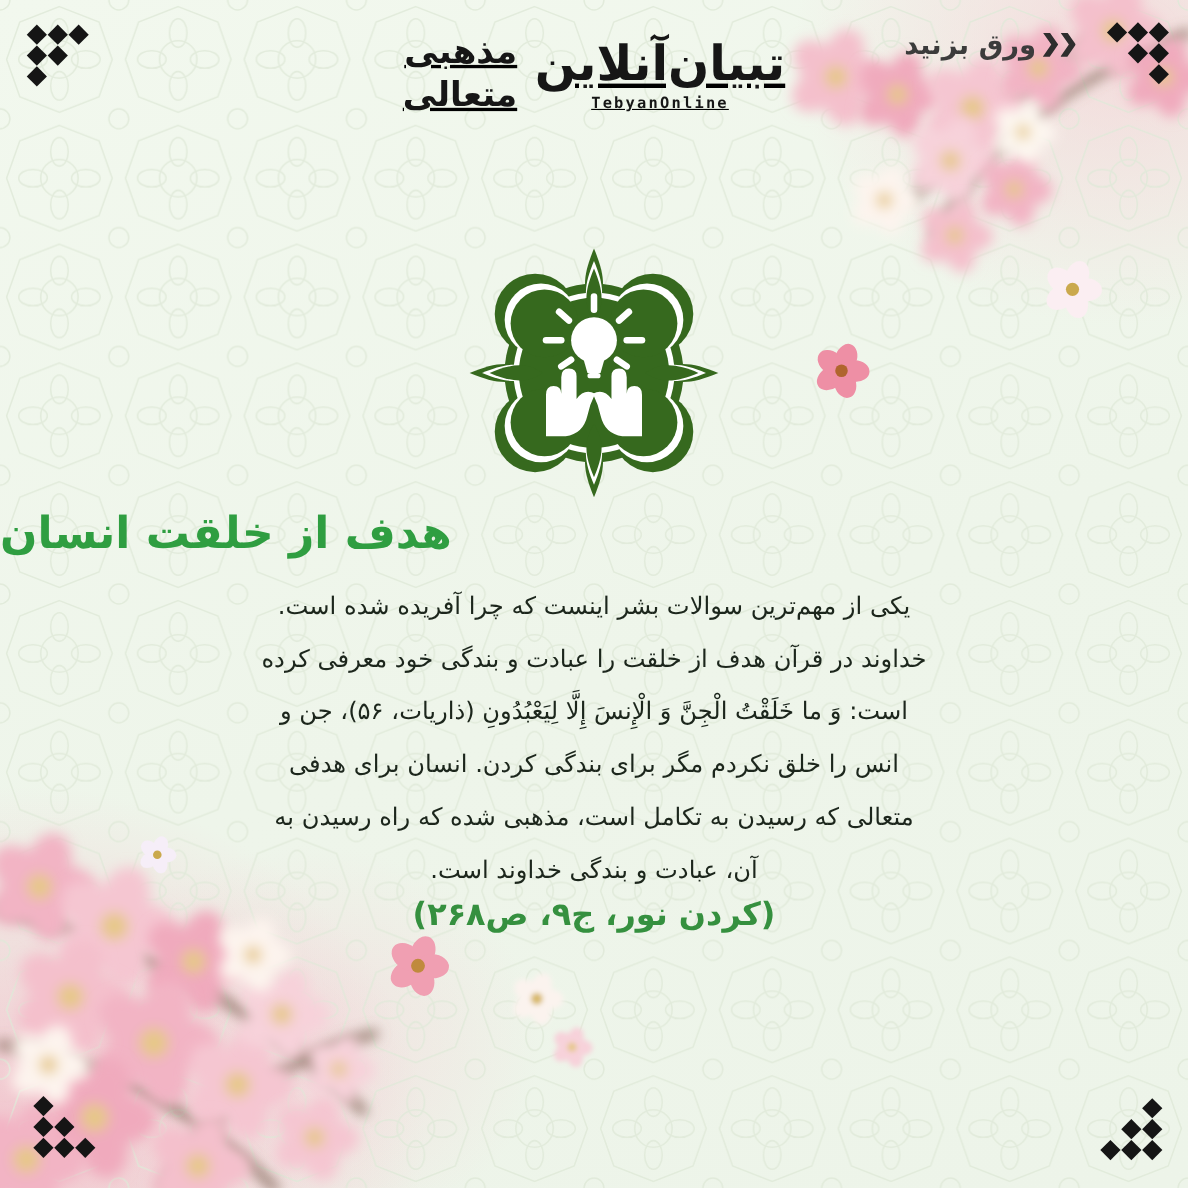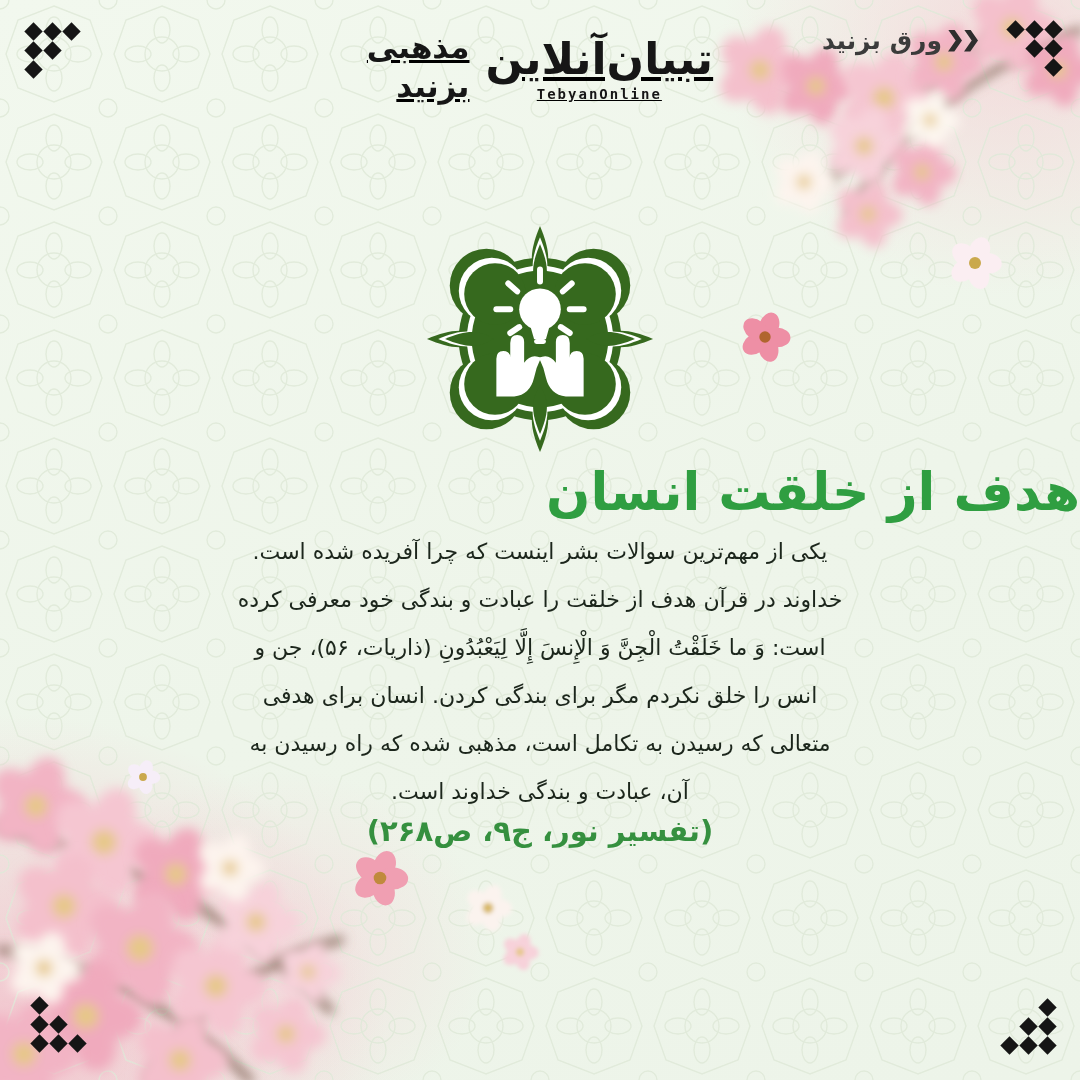--- a/index.html
+++ b/index.html
@@ -37,22 +37,22 @@
   .swipe-label{font-size:25px;font-weight:800;color:#3b3b3b;direction:rtl;text-align:right;}
   .chevrons{display:flex;gap:2px;}
   .chevrons b{width:14px;height:22px;background:#2e2e2e;
      clip-path:polygon(0 0,45% 0,100% 50%,45% 100%,0 100%,55% 50%);}
 
   
   .badge{position:absolute;top:220px;left:50%;transform:translateX(-50%);
          width:238px;height:238px;z-index:5;}
 
   
-  .title{position:absolute;top:462px;left:0;width:100%;text-align:right;direction:rtl;
-         font-size:52px;font-weight:900;color:#2f9e41;z-index:7;}
+  .title{position:absolute;top:462px;left:0;width:100%;text-align:left;direction:rtl;
+         font-size:40px;font-weight:900;color:#2f9e41;z-index:7;}
   .body-text{position:absolute;top:528px;left:50%;transform:translateX(-50%);
              width:880px;text-align:center;direction:rtl;z-index:7;}
   .body-line{font-size:22px;font-weight:400;color:#1c261c;line-height:48px;white-space:nowrap;}
   .citation{position:absolute;top:814px;left:0;width:100%;text-align:center;direction:rtl;
             font-size:29px;font-weight:800;color:#35903f;z-index:7;}
 </style>
 </head>
 <body>
 
 <div class="canvas">
@@ -372,21 +372,21 @@
       <i style="left: 41px; top: 22px;"></i>
       <i style="left: 22px; top: 22px;"></i>
       <i style="left: 3px; top: 41px;"></i>
       <i style="left: 22px; top: 41px;"></i>
       <i style="left: 41px; top: 41px;"></i>
     </div>
 
   <div class="header">
     <div class="category-block">
       <div class="category-line">مذهبی</div>
-      <div class="category-line">بزنید</div>
+      <div class="category-line">متعالی</div>
     </div>
     <div class="brand-block">
       <div class="brand-wordmark">تبیان‌آنلاین</div>
       <div class="brand-latin">TebyanOnline</div>
     </div>
   </div>
 
   <div class="swipe">
     <span class="swipe-label">ورق بزنید</span>
     <span class="chevrons">
@@ -460,15 +460,15 @@
 
   <div class="body-text">
       <div class="body-line">یکی از مهم‌ترین سوالات بشر اینست که چرا آفریده شده است.</div>
       <div class="body-line">خداوند در قرآن هدف از خلقت را عبادت و بندگی خود معرفی کرده</div>
       <div class="body-line">است: وَ ما خَلَقْتُ الْجِنَّ وَ الْإِنسَ إِلَّا لِیَعْبُدُونِ (ذاریات، ۵۶)، جن و</div>
       <div class="body-line">انس را خلق نکردم مگر برای بندگی کردن. انسان برای هدفی</div>
       <div class="body-line">متعالی که رسیدن به تکامل است، مذهبی شده که راه رسیدن به</div>
       <div class="body-line">آن، عبادت و بندگی خداوند است.</div>
     </div>
 
-  <div class="citation">(تفسیر نور، ج۹، ص۲۶۸)</div>
+  <div class="citation">(کردن نور، ج۹، ص۲۶۸)</div>
 
 </div>
 
 </body></html>

